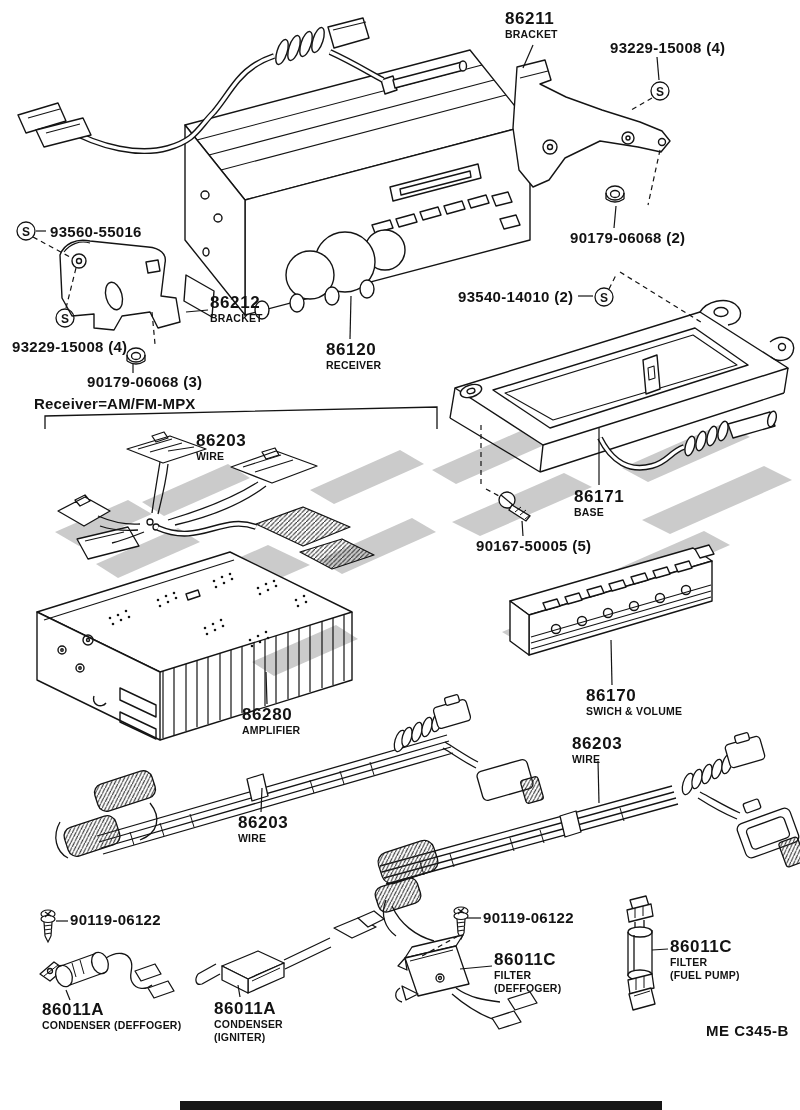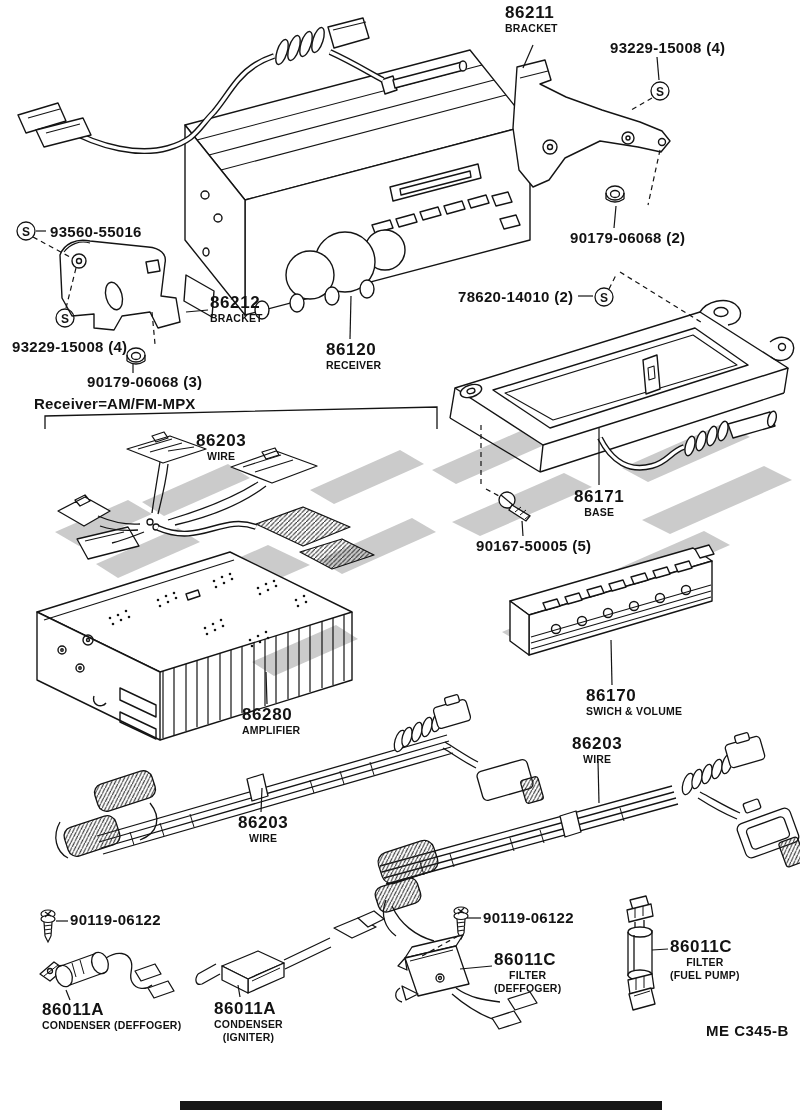--- a/index.html
+++ b/index.html
@@ -1,21 +1,21 @@
 <!DOCTYPE html>
 <html><head>
 <meta charset="utf-8">
 <style>
   html,body{margin:0;padding:0;background:#fff;}
   #page{position:relative;width:800px;height:1110px;background:#ffffff;overflow:hidden;
         font-family:"Liberation Sans",sans-serif;color:#111;}
   svg{position:absolute;left:0;top:0;}
   .lbl{position:absolute;line-height:1;color:#121212;white-space:nowrap;}
   .pn{display:block;font-weight:bold;font-size:17px;letter-spacing:.6px;}
-  .pname{display:block;font-weight:bold;font-size:10.5px;letter-spacing:.2px;margin-top:2px;text-align:center;}
+  .pname{display:block;font-weight:bold;font-size:10.5px;letter-spacing:.2px;margin-top:2px;}
   .fn{font-weight:bold;font-size:15px;letter-spacing:.3px;}
   .note{font-weight:bold;font-size:15px;letter-spacing:.2px;}
   .footer{font-weight:bold;font-size:15px;letter-spacing:.5px;}
   .stext{font:bold 12px "Liberation Sans",sans-serif;}
 </style>
 </head>
 <body>
 
 <div id="page">
 
@@ -346,38 +346,38 @@
     <path d="M652,950 L668,949"></path>
   </g>
 
   <g stroke="#141414" stroke-width="1.3" fill="none">
     <path d="M45,429 L45,416 L437,407 L437,429"></path>
   </g>
 
   <rect x="180" y="1101" width="482" height="9" fill="#161616"></rect>
 </svg>
 
-<div class="lbl" style="left:505px;top:4px">
+<div class="lbl" style="left:505px;top:10px">
   <span class="pn">86211</span>
   <span class="pname">BRACKET</span>
 </div>
 <div class="lbl fn" style="left:610px;top:40px">93229-15008 (4)</div>
 <div class="lbl fn" style="left:570px;top:230px">90179-06068 (2)</div>
 <div class="lbl fn" style="left:50px;top:224px">93560-55016</div>
 <div class="lbl fn" style="left:12px;top:339px">93229-15008 (4)</div>
 <div class="lbl fn" style="left:87px;top:374px">90179-06068 (3)</div>
 <div class="lbl" style="left:210px;top:294px">
   <span class="pn">86212</span>
   <span class="pname">BRACKET</span>
 </div>
 <div class="lbl" style="left:326px;top:341px">
   <span class="pn">86120</span>
   <span class="pname">RECEIVER</span>
 </div>
-<div class="lbl fn" style="left:458px;top:289px">78620-14010 (2)</div>
+<div class="lbl fn" style="left:458px;top:289px">93540-14010 (2)</div>
 <div class="lbl note" style="left:34px;top:396px">Receiver=AM/FM-MPX</div>
 <div class="lbl" style="left:196px;top:432px">
   <span class="pn">86203</span>
   <span class="pname">WIRE</span>
 </div>
 <div class="lbl" style="left:574px;top:488px">
   <span class="pn">86171</span>
   <span class="pname">BASE</span>
 </div>
 <div class="lbl fn" style="left:476px;top:538px">90167-50005 (5)</div>

